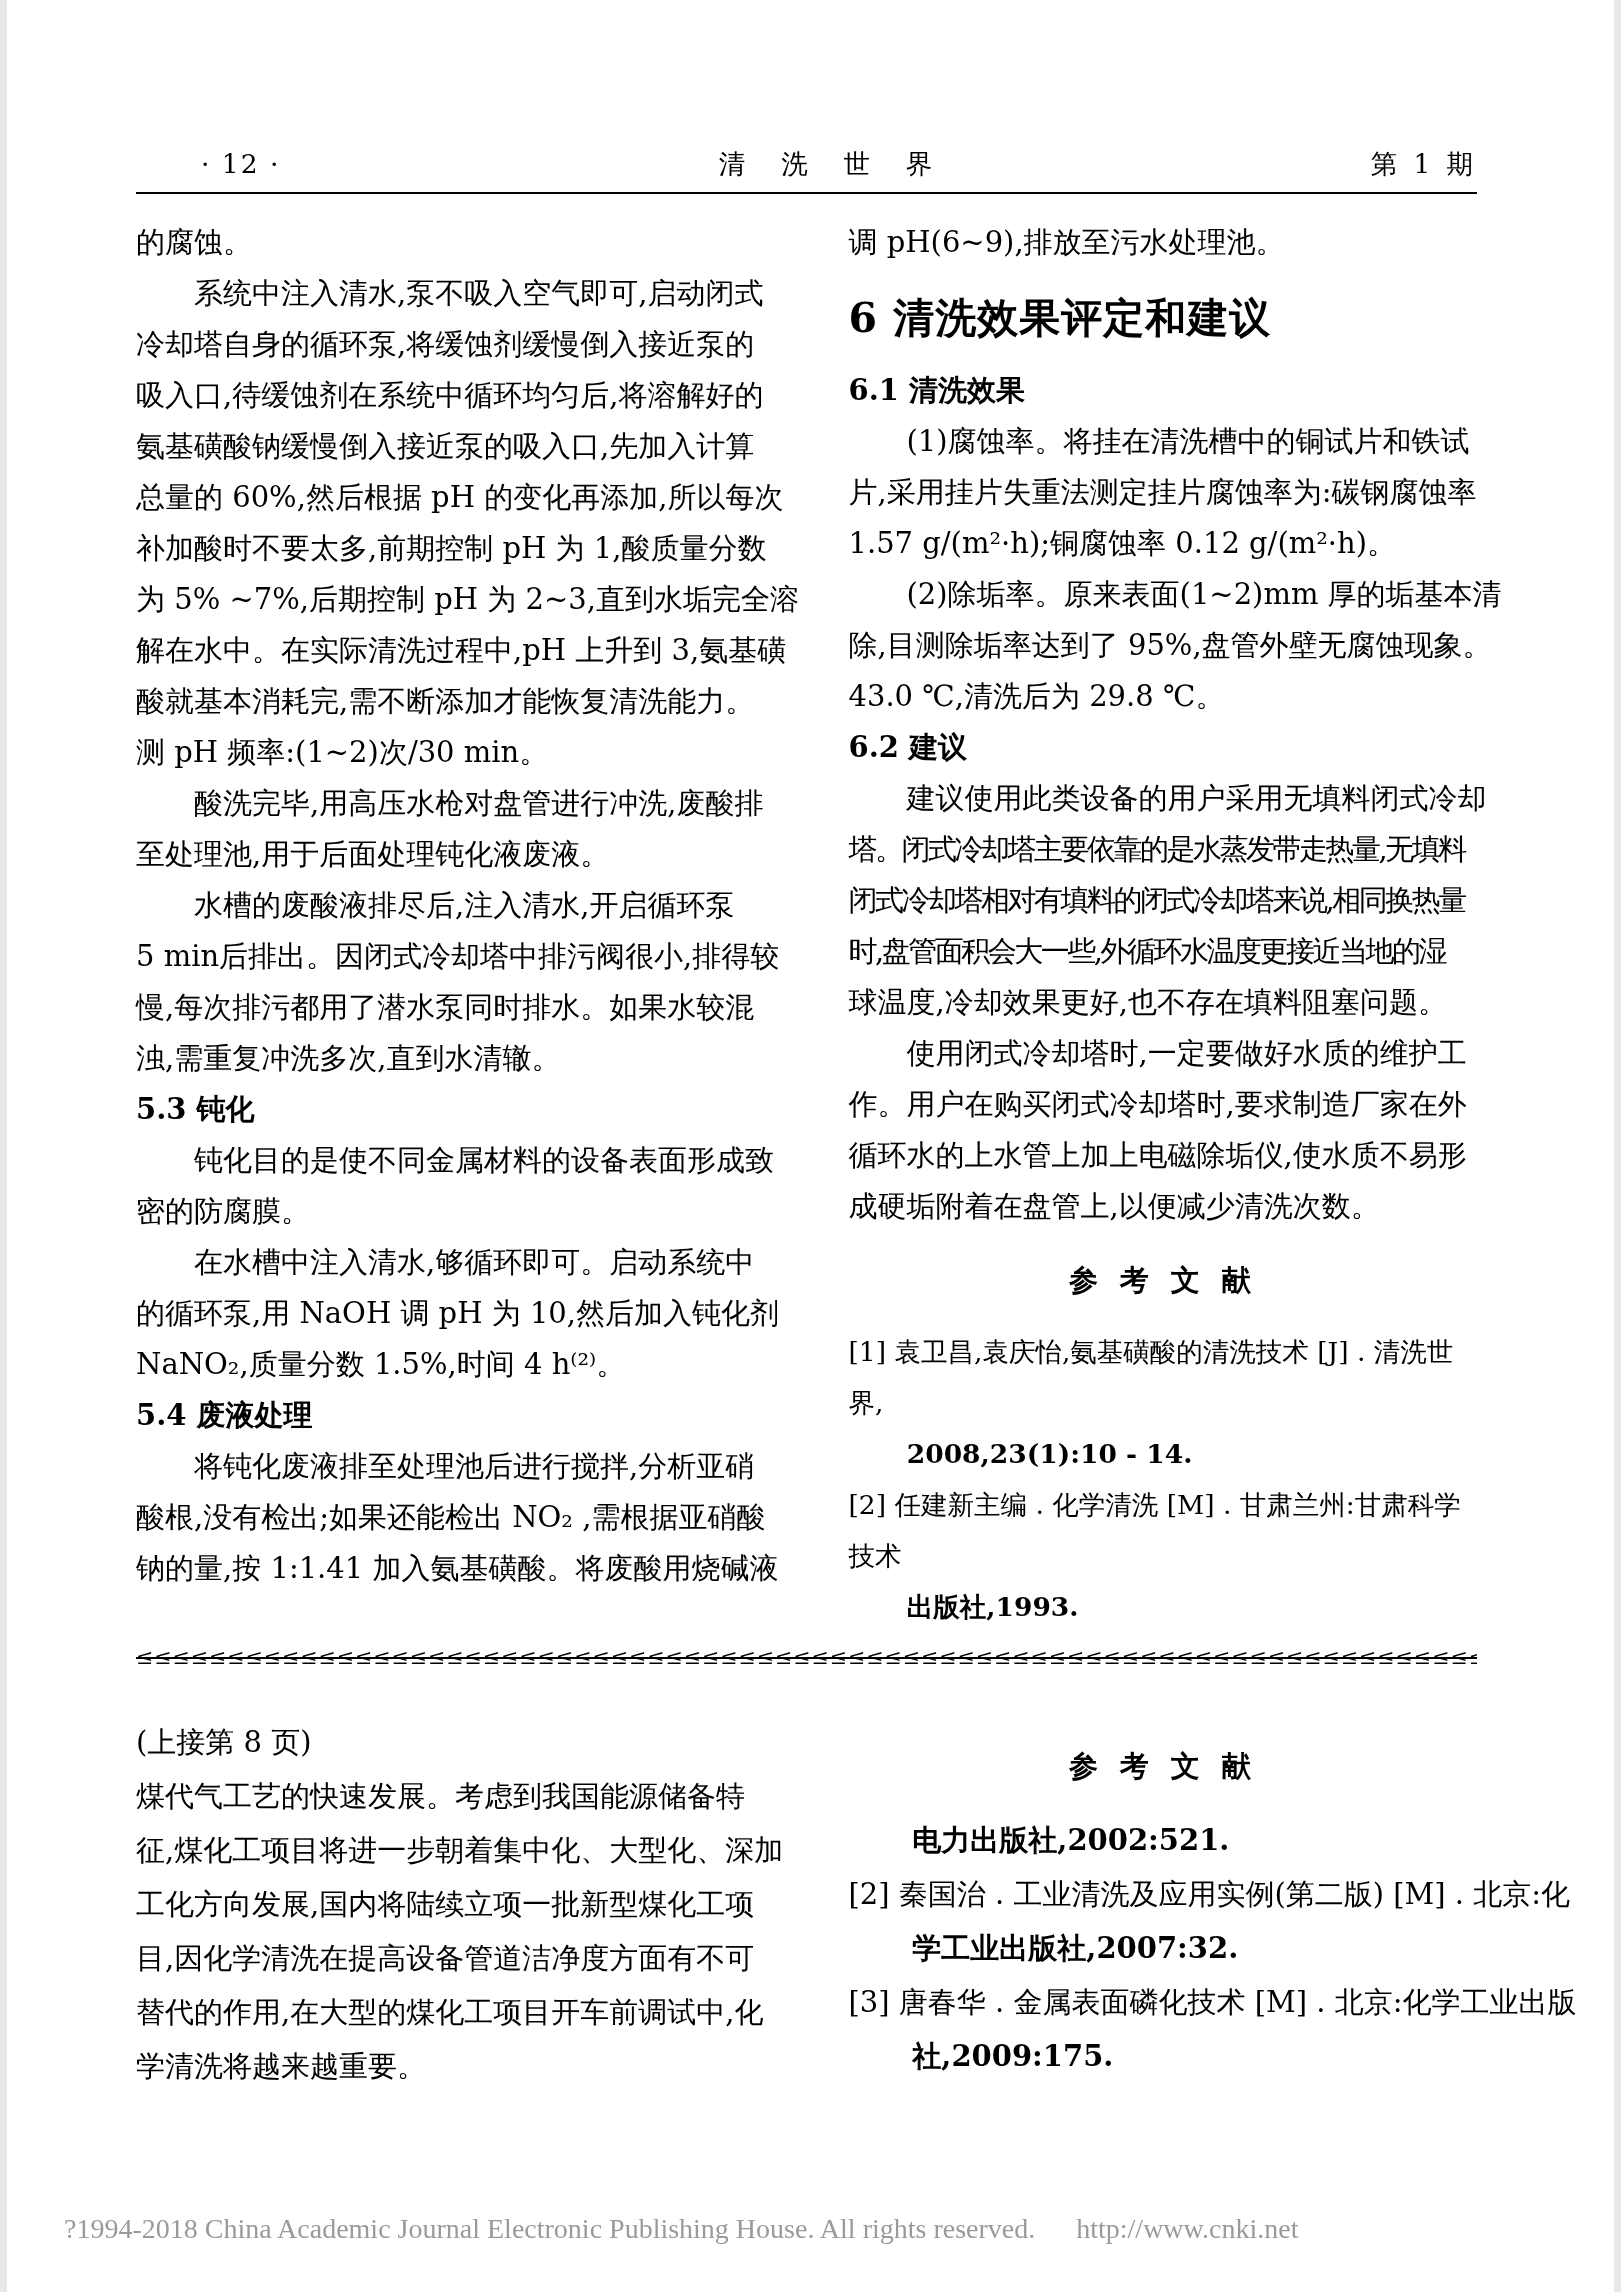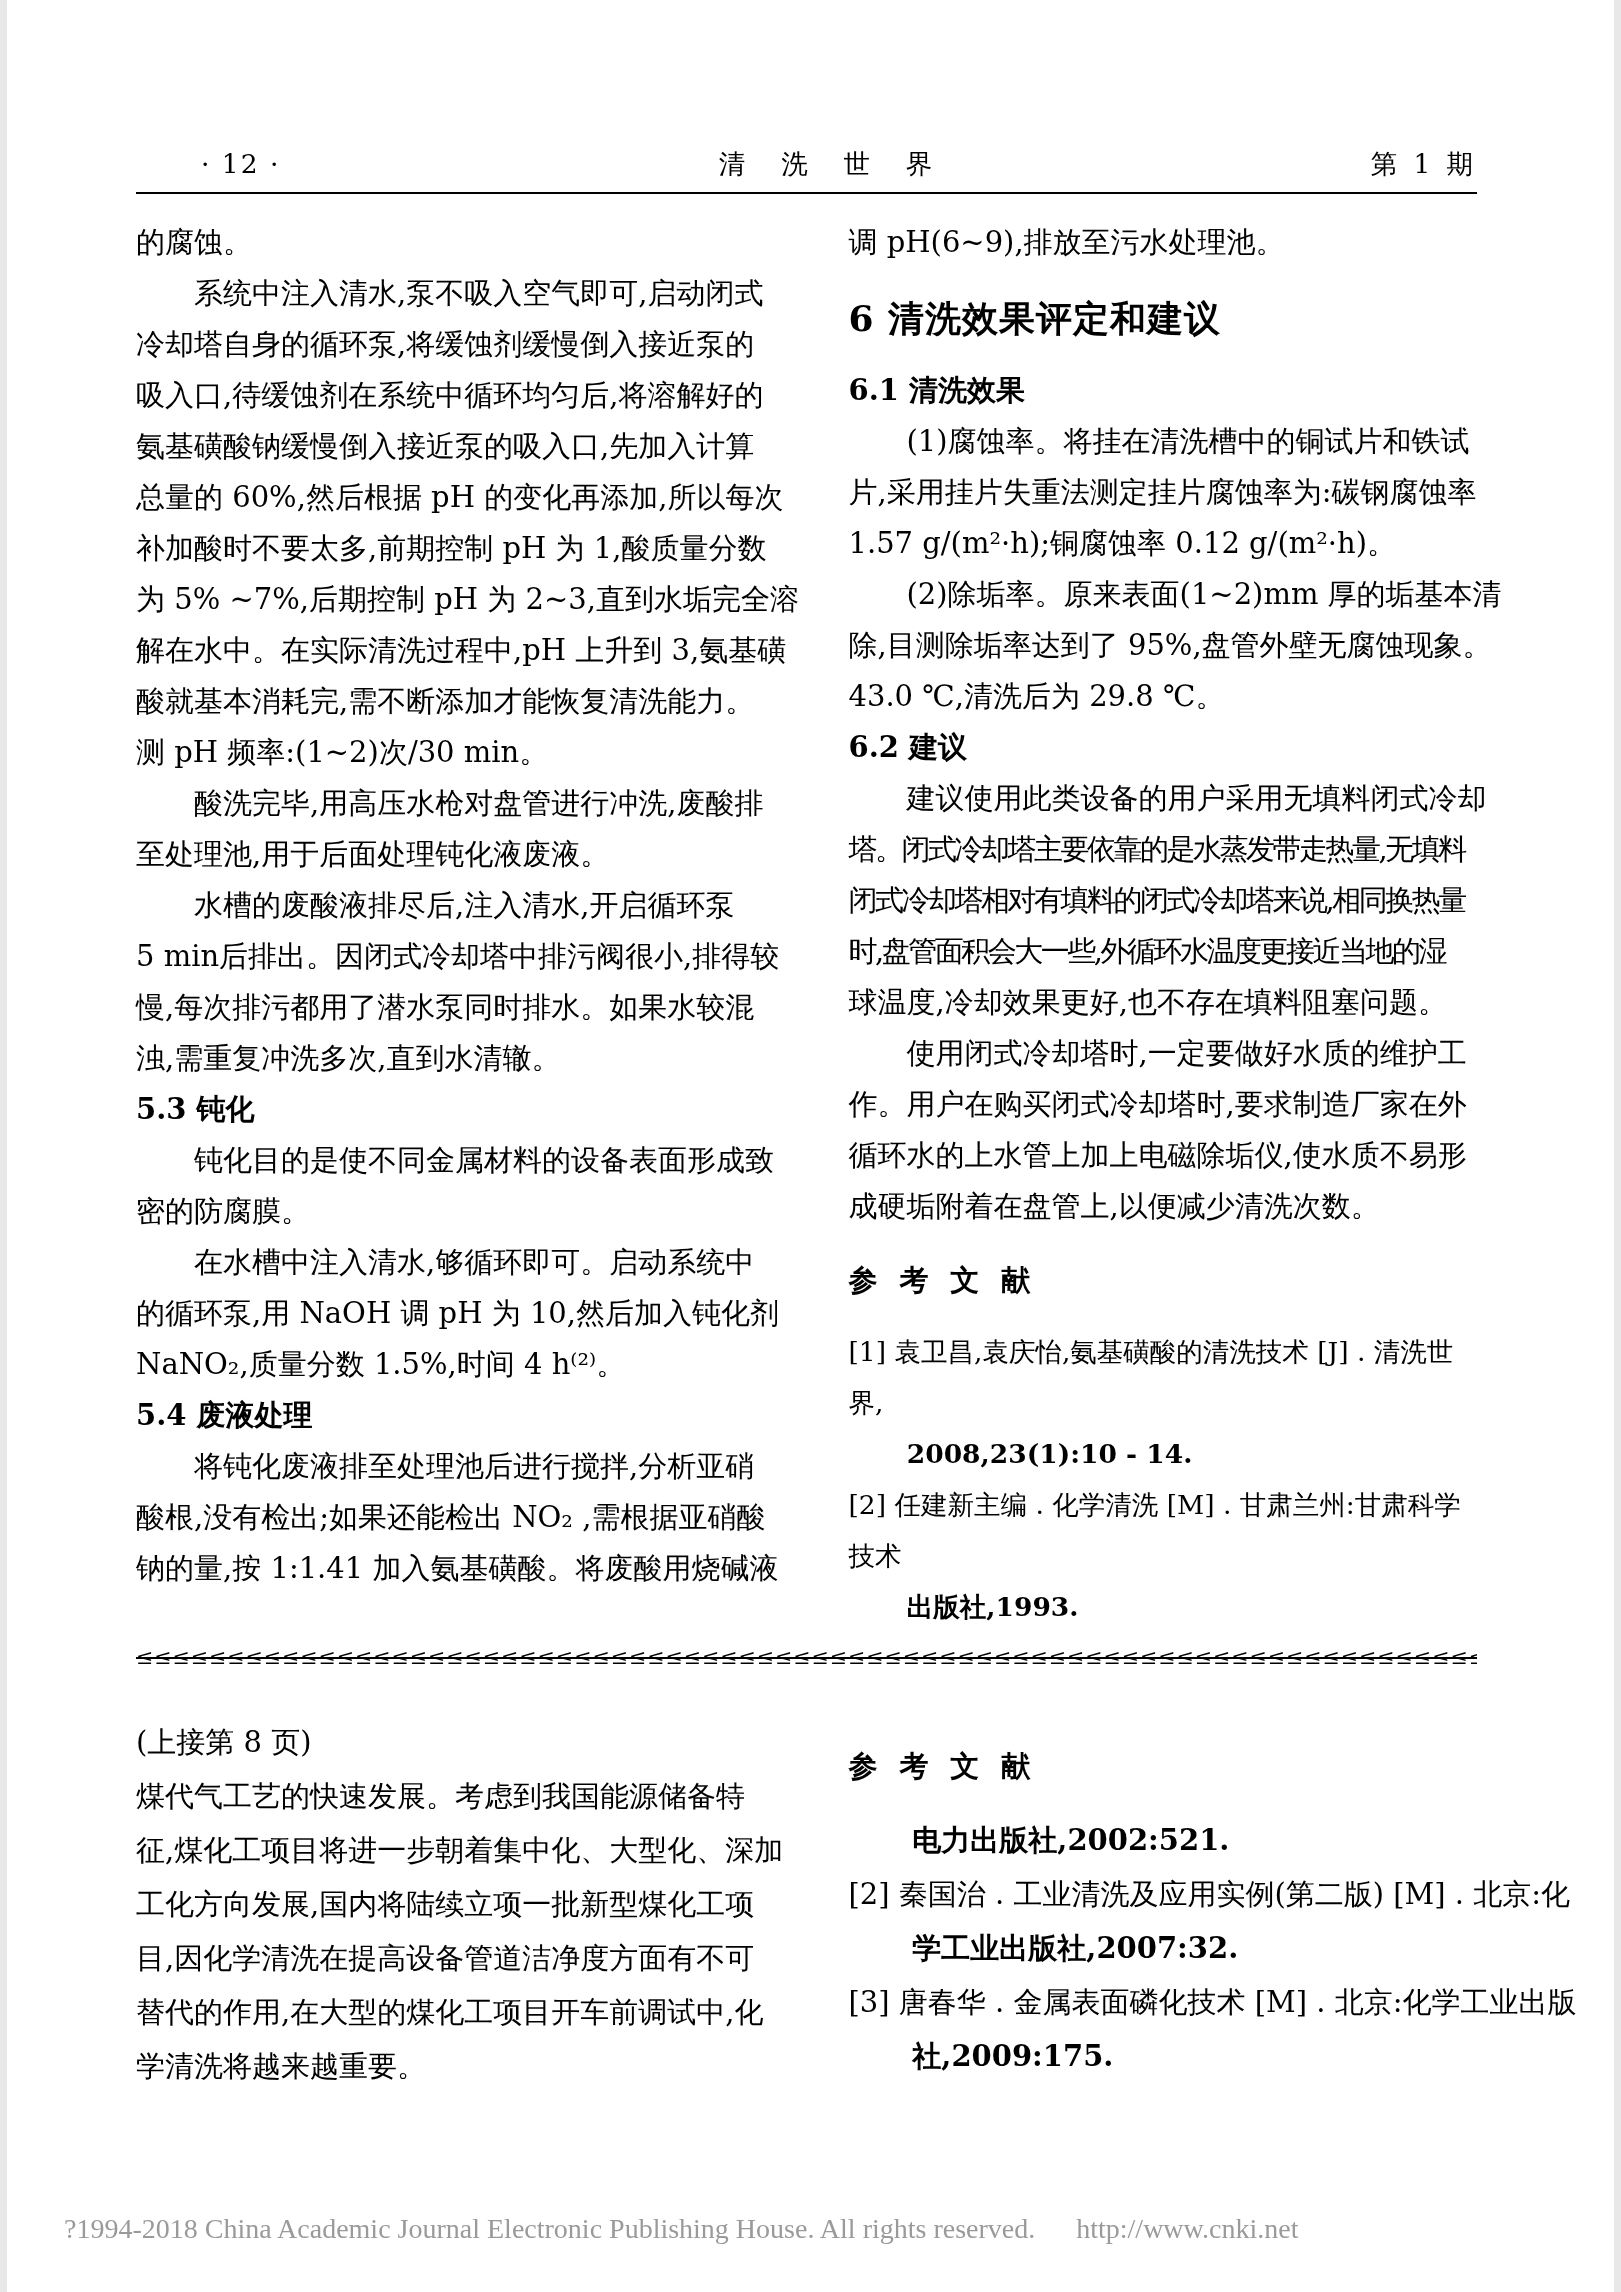--- a/index.html
+++ b/index.html
@@ -42,27 +42,28 @@
     font-size:29px;
     line-height:51px;
     white-space:nowrap;
     text-align:left;
   }
   .s-i{text-indent:2em;}
   .s-h{font-weight:bold;}
   .s-pt{letter-spacing:-2.5px;}
   .s-H{
     font-weight:bold;
-    font-size:36px;
+    font-size:41px;
     line-height:61px;
     margin:19.6px 0 15.7px 0;
     letter-spacing:1px;
   }
   .s-c{
     font-weight:bold;
+    text-align:center;
     margin:23.5px 0 19.6px 0;
     letter-spacing:5.9px;
   }
   .s-r,.s-rc{font-size:26.5px;white-space:normal;}
   .s-rc{padding-left:2.2em;font-weight:bold;}
   
   .divider{
     margin:9.8px 0 0 0;
     height:33px;
     overflow:hidden;

